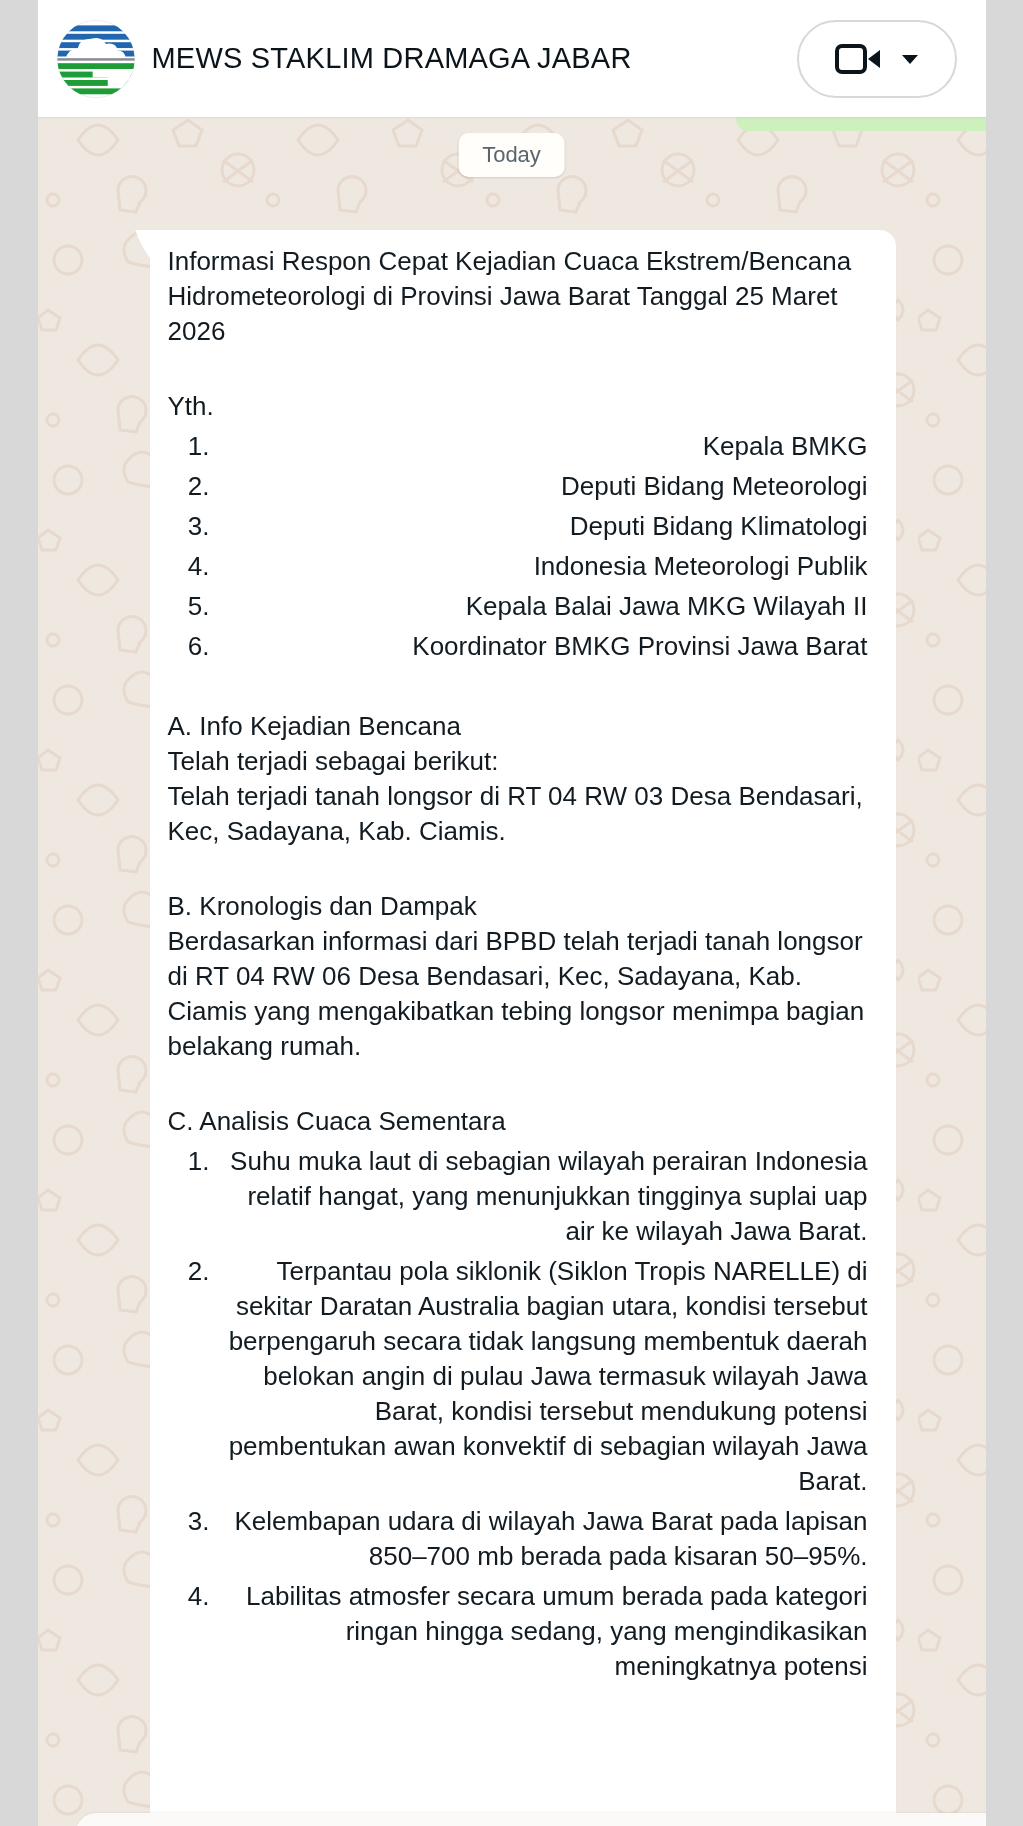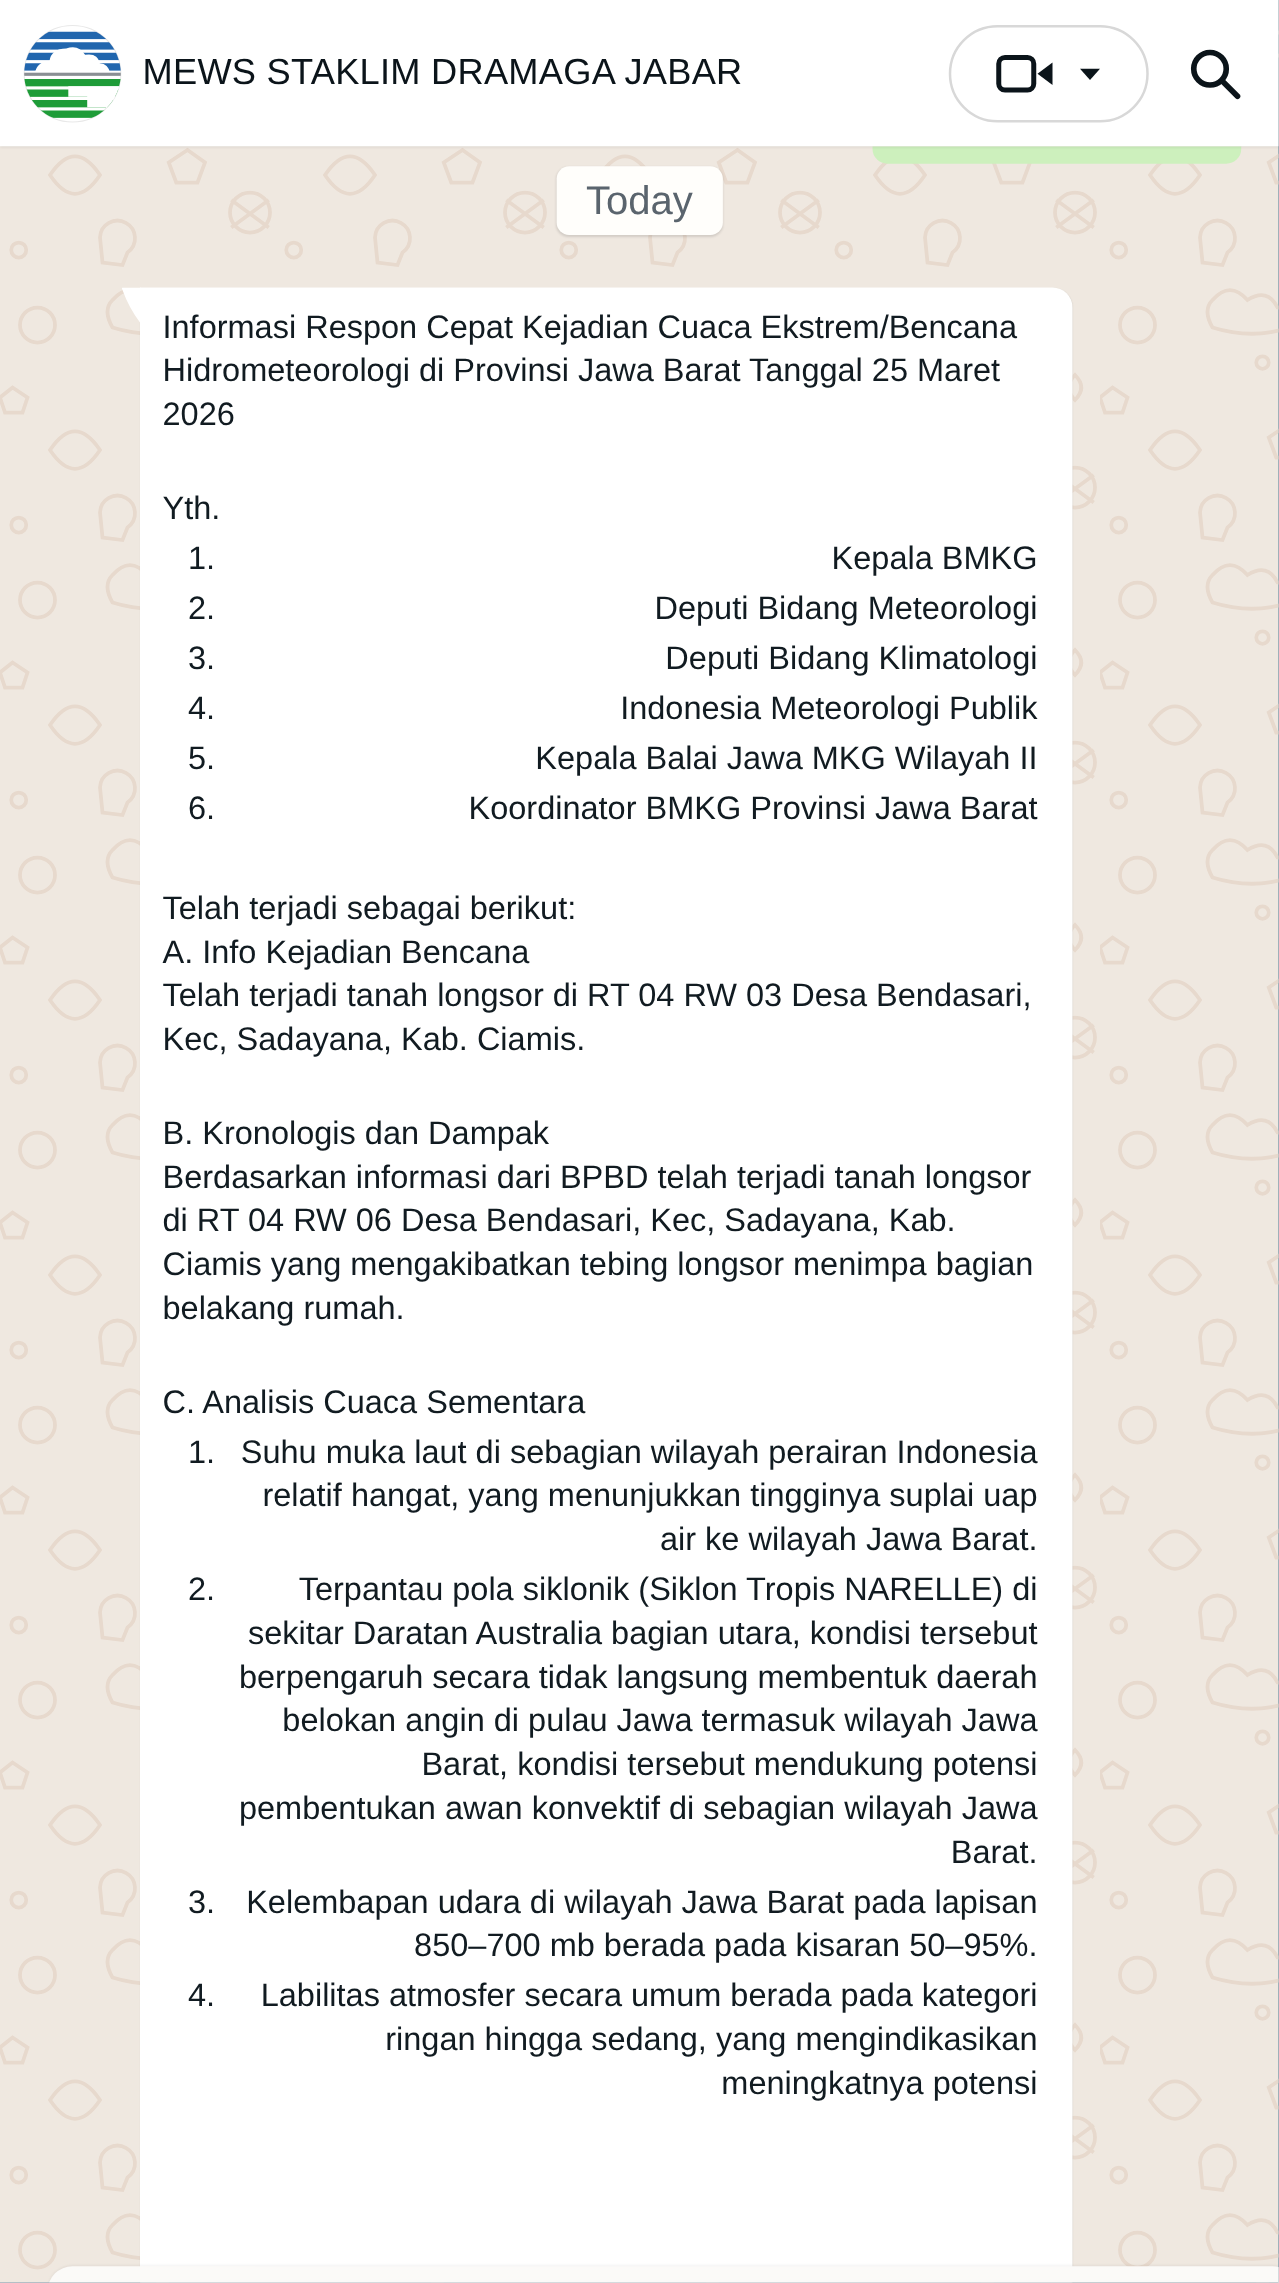--- a/index.html
+++ b/index.html
@@ -1,18 +1,18 @@
 <!DOCTYPE html>
 <html><head>
 <meta charset="utf-8">
 <style>
   html,body{margin:0;padding:0;background:#d8d8d8;}
   .screen{
-    position:relative;width:1023px;height:1826px;overflow:hidden;
-    background:#0c4a6e;font-family:"Liberation Sans",sans-serif;
+    position:relative;width:948px;height:1826px;overflow:hidden;
+    background:#5eead4;font-family:"Liberation Sans",sans-serif;
     margin:0 auto;
   }
   
   .wallpaper{position:absolute;left:0;top:0;width:1023px;height:1826px;}
   
   .header{
     position:absolute;left:0;top:0;width:1023px;height:117px;background:#ffffff;
     display:flex;align-items:center;z-index:30;
     box-shadow:0 1px 2px rgba(0,0,0,0.06);
   }
@@ -28,21 +28,21 @@
   }
   .search-btn{flex:0 0 auto;width:46px;height:46px;margin-right:28px;cursor:pointer;}
   
   .sent-bubble-peek{
     position:absolute;left:698px;top:117px;width:295px;height:14px;
     background:#cdf0bd;border-radius:0 0 12px 12px;z-index:5;
   }
   .date-pill{
     position:absolute;left:50%;top:133px;transform:translateX(-50%);
     background:#fffefb;border-radius:10px;padding:9px 24px;
-    font-size:32px;color:#5a646d;z-index:6;
+    font-size:22px;color:#5a646d;z-index:6;
     box-shadow:0 1px 2px rgba(0,0,0,0.12);
   }
   .msg-bubble{
     position:absolute;left:112px;top:230px;width:746px;height:1700px;
     background:#ffffff;border-radius:0 16px 16px 16px;z-index:6;
     box-shadow:0 1px 1px rgba(0,0,0,0.10);
     box-sizing:border-box;padding:14px 28px 20px 18px;
   }
   .msg-tail{position:absolute;left:-15px;top:0;width:16px;height:30px;}
   .msg-content{
@@ -169,22 +169,22 @@
         </div>
         <div class="num-row">
           <div class="num-cell">5.</div>
           <div class="num-text">Kepala Balai Jawa MKG Wilayah II</div>
         </div>
         <div class="num-row">
           <div class="num-cell">6.</div>
           <div class="num-text">Koordinator BMKG Provinsi Jawa Barat</div>
         </div>
         <div class="spacer"></div>
+        <p class="bold">A. Info Kejadian Bencana</p>
         <p class="bold">Telah terjadi sebagai berikut:</p>
-        <p class="bold">A. Info Kejadian Bencana</p>
         <p>Telah terjadi tanah longsor di RT 04 RW 03 Desa Bendasari, Kec, Sadayana, Kab. Ciamis.</p>
         <div class="spacer"></div>
         <p class="bold">B. Kronologis dan Dampak</p>
         <p>Berdasarkan informasi dari BPBD telah terjadi tanah longsor di RT 04 RW 06 Desa Bendasari, Kec, Sadayana, Kab. Ciamis yang mengakibatkan tebing longsor menimpa bagian belakang rumah.</p>
         <div class="spacer"></div>
         <p class="bold">C. Analisis Cuaca Sementara</p>
         <div class="num-row">
           <div class="num-cell">1.</div>
           <div class="num-text">Suhu muka laut di sebagian wilayah perairan Indonesia relatif hangat, yang menunjukkan tingginya suplai uap air ke wilayah Jawa Barat.</div>
         </div>

